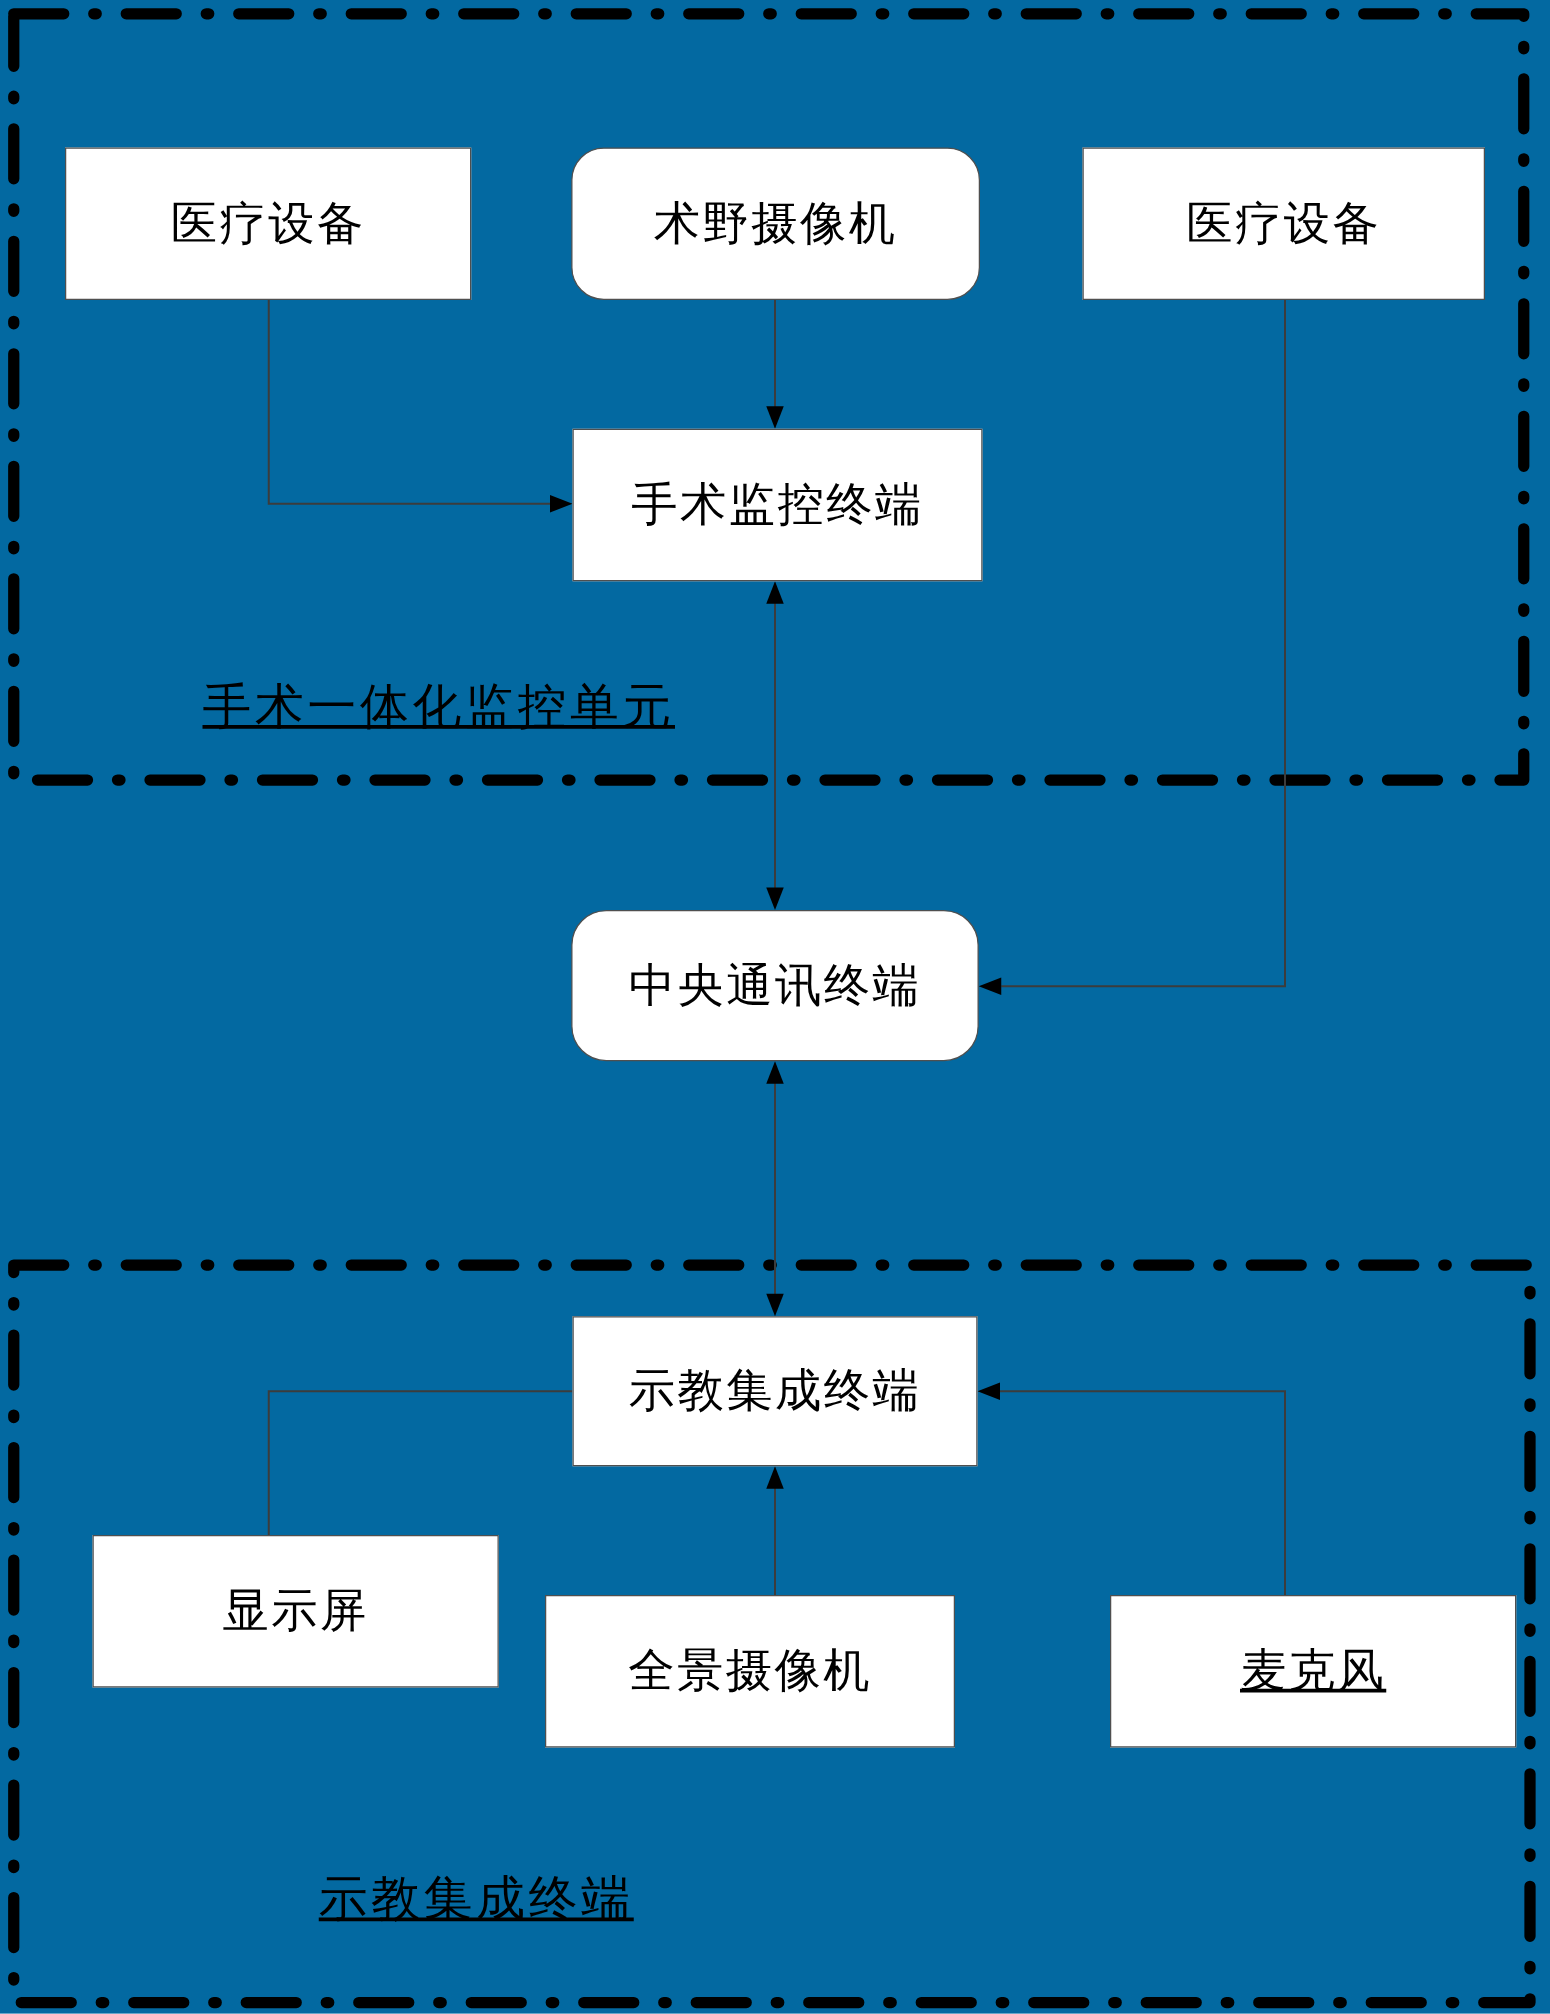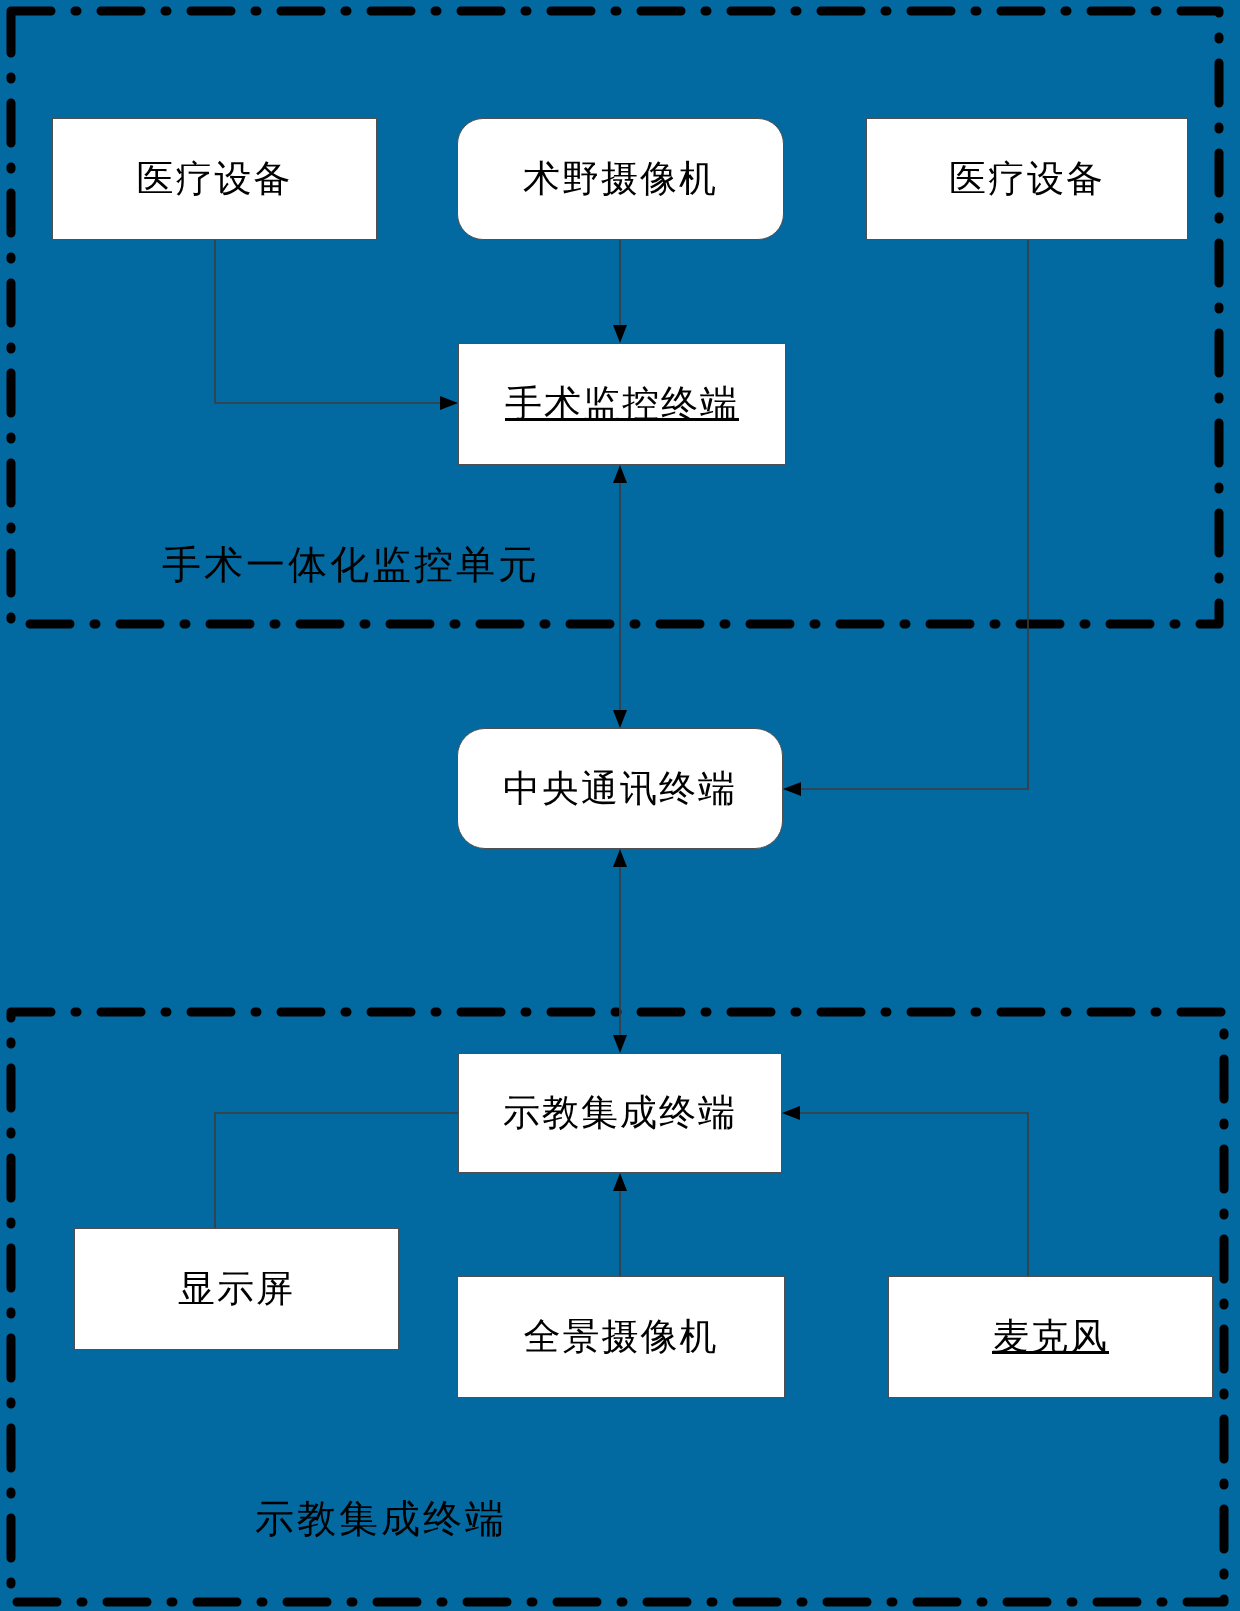--- a/index.html
+++ b/index.html
@@ -27,30 +27,31 @@
     color: #000000;
     letter-spacing: 2px;
     box-sizing: border-box;
   }
   .unit-label {
     position: absolute;
     font-size: 39px;
     color: #000000;
     letter-spacing: 3px;
     white-space: nowrap;
+    text-decoration: underline;
   }
   
   #n-medical   { left: 52px;  top: 118px;  width: 325px; height: 122px; }
   #n-fieldcam  { left: 457px; top: 118px;  width: 327px; height: 122px; border-radius: 26px; }
   #n-storage   { left: 866px; top: 118px;  width: 322px; height: 122px; }
-  #n-surgterm  { left: 458px; top: 343px;  width: 328px; height: 122px; text-decoration: underline; }
+  #n-surgterm  { left: 458px; top: 343px;  width: 328px; height: 122px; }
   #n-central   { left: 457px; top: 728px;  width: 326px; height: 121px; border-radius: 28px; }
   #n-teachterm { left: 458px; top: 1053px; width: 324px; height: 120px; }
   #n-display   { left: 52px;  top: 1228px; width: 325px; height: 122px; margin-left: 22px; }
-  #n-panocam   { left: 457px; top: 1276px; width: 328px; height: 122px; }
+  #n-panocam   { left: 436px; top: 1276px; width: 328px; height: 122px; }
   #n-mic       { left: 888px; top: 1276px; width: 325px; height: 122px; text-decoration: underline; }
   #lbl-surgunit { left: 162px; top: 538px; }
   #lbl-obsunit  { left: 255px; top: 1492px; }
 </style>
 </head>
 <body>
 
 <div class="page">
 
   <svg class="canvas-svg" viewBox="0 0 1240 1611">

